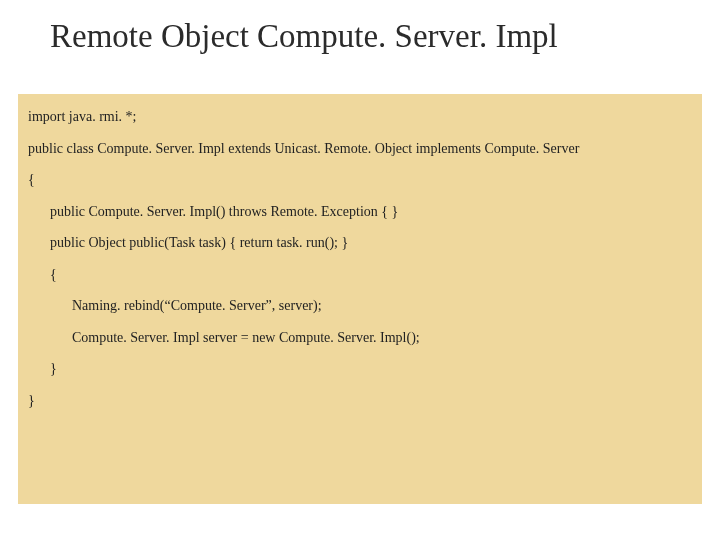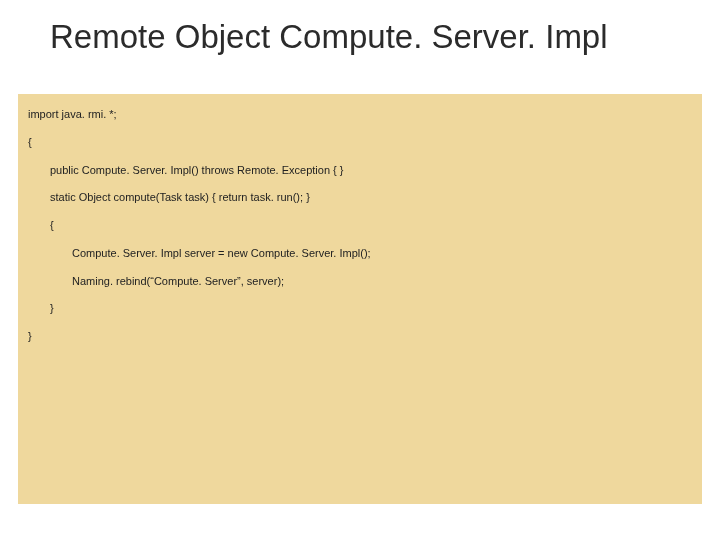--- a/index.html
+++ b/index.html
@@ -9,60 +9,62 @@
     height: 540px;
     background: #fff;
     font-family: "Verdana", "Tahoma", sans-serif;
     overflow: hidden;
   }
   .slide {
     width: 720px;
     height: 540px;
     position: relative;
     box-sizing: border-box;
+    font-family: Liberation Serif, serif;
   }
   .title {
     font-size: 33px;
     color: #2b2b2b;
     padding: 18px 0 0 50px;
     font-weight: 400;
     letter-spacing: 0px;
   }
   .codeblock {
     position: absolute;
     left: 18px;
     top: 94px;
     width: 684px;
     height: 410px;
     background: #efd89d;
     box-sizing: border-box;
     padding: 14px 10px 16px 10px;
-    font-size: 11px;
+    font-size: 14px;
     color: #222;
     line-height: 1.25;
   }
   .line {
     margin-bottom: 14px;
   }
   .lvl1 { padding-left: 22px; }
   .lvl2 { padding-left: 44px; }
   .tight { margin-bottom: 4px; }
 </style>
 </head>
 <body>
 
 <div class="slide">
 
   <div class="title">Remote Object Compute. Server. Impl</div>
 
   <div class="codeblock">
     <div class="line">import java. rmi. *;</div>
+    <div class="line">public class Compute. Server. Impl extends Unicast. Remote. Object implements Compute. Server</div>
     <div class="line">{</div>
     <div class="line lvl1">public Compute. Server. Impl() throws Remote. Exception { }</div>
-    <div class="line lvl1">static Object compute(Task task) { return task. run(); }</div>
+    <div class="line lvl1">public Object public(Task task) { return task. run(); }</div>
     <div class="line lvl1">{</div>
+    <div class="line lvl2">Naming. rebind(“Compute. Server”, server);</div>
     <div class="line lvl2">Compute. Server. Impl server = new Compute. Server. Impl();</div>
-    <div class="line lvl2">Naming. rebind(“Compute. Server”, server);</div>
     <div class="line lvl1">}</div>
     <div class="line tight">}</div>
   </div>
 
 </div>
 
 </body></html>

